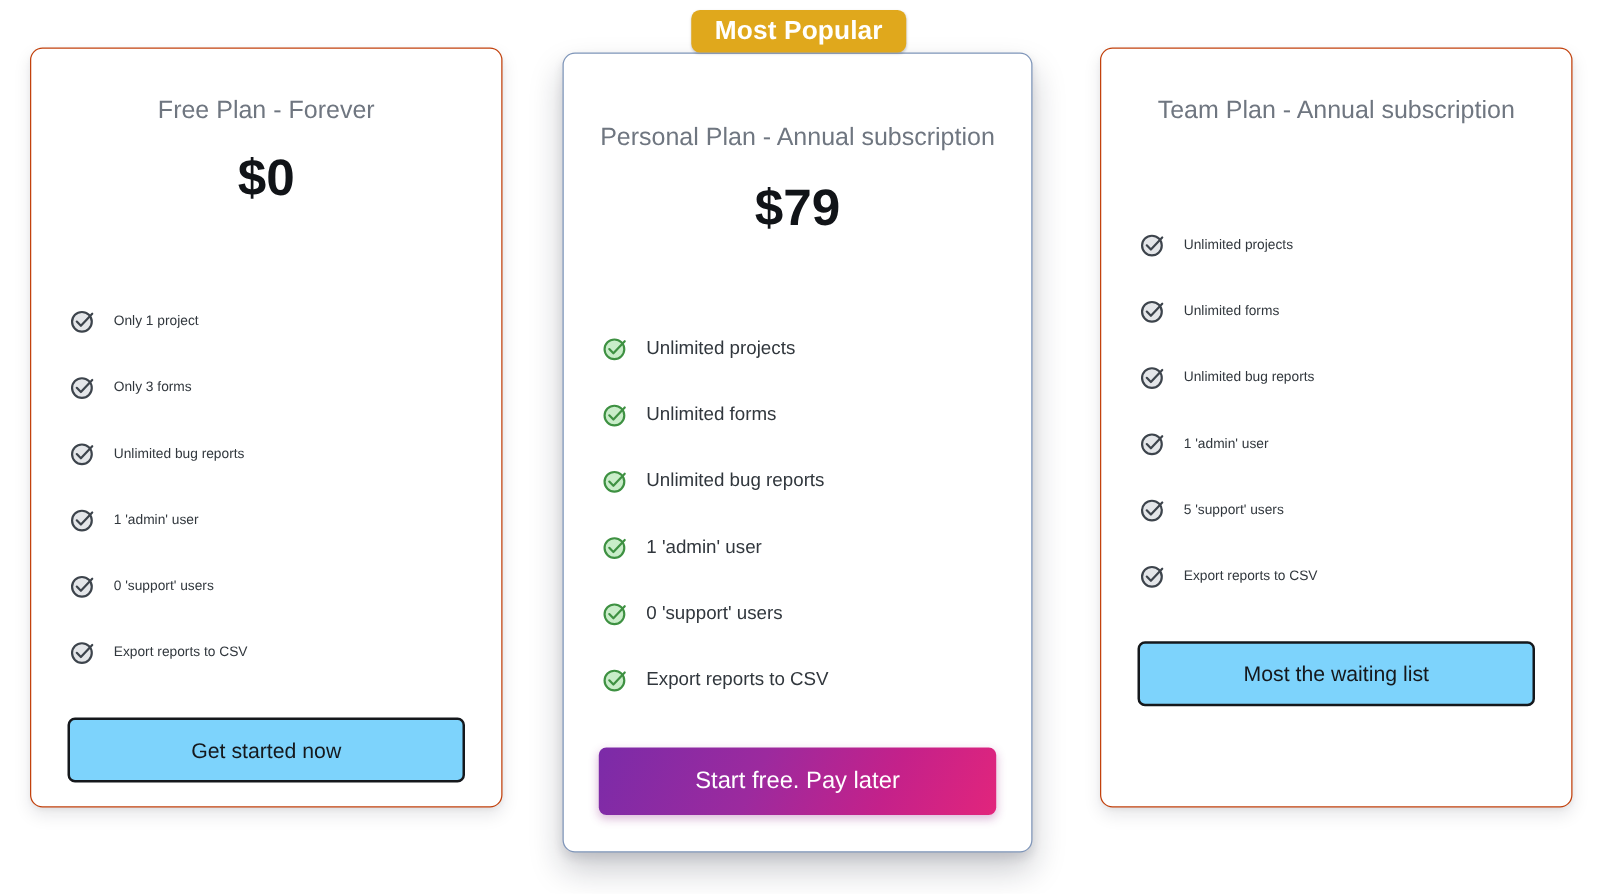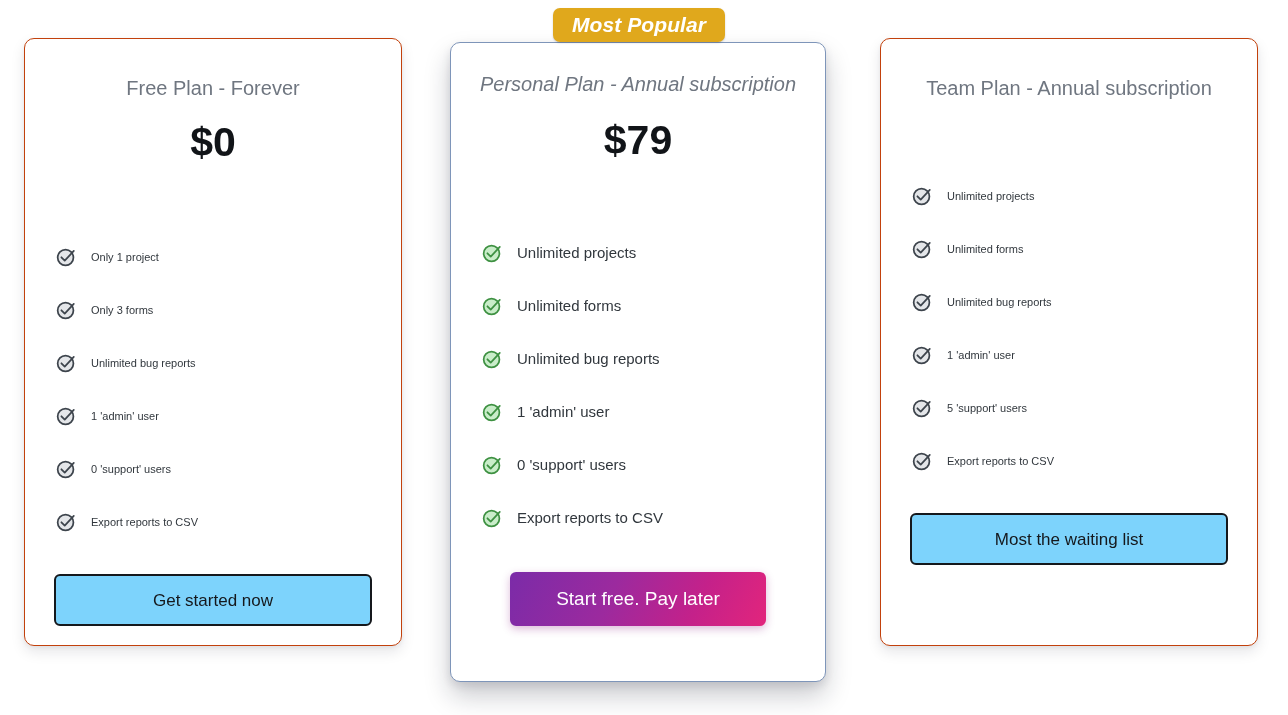--- a/index.html
+++ b/index.html
@@ -64,35 +64,34 @@
     background: #e0a81c;
     border-radius: 7px;
     color: #ffffff;
     font-size: 21px;
     font-weight: bold;
     line-height: 34px;
     text-align: center;
     letter-spacing: 0.1px;
     z-index: 10;
     box-shadow: 0 1px 2px rgba(0,0,0,0.18);
-    font-style: italic;
   }
 
   
   .plan-title {
     color: #6f7680;
     font-size: 20px;
     font-weight: normal;
     text-align: center;
     line-height: 34px;
     width: 100%;
   }
 
   .card-side .plan-title  { margin-top: 32px; }
-  .card-featured .plan-title { margin-top: 24px; font-style: italic; }
+  .card-featured .plan-title { margin-top: 50px; }
 
   .plan-price {
     color: #111418;
     font-size: 41px;
     font-weight: bold;
     text-align: center;
     width: 100%;
   }
 
   .card-side .plan-price    { margin-top: 14px; }
@@ -143,21 +142,21 @@
     height: 52px;
     line-height: 50px;
     background: #7dd3fc;
     border: 2px solid #15181c;
     color: #15181c;
     font-size: 17px;
     margin-top: 26px;
   }
 
   .btn-gradient {
-    width: 256px;
+    width: 318px;
     height: 54px;
     line-height: 54px;
     border: none;
     color: #ffffff;
     font-size: 19px;
     margin-top: 28px;
     background: linear-gradient(115deg, #7b2ba8 0%, #9c2a9e 40%, #c4218a 72%, #e2257c 100%);
     box-shadow: 0 3px 8px rgba(140, 30, 130, 0.30);
   }
 </style>

